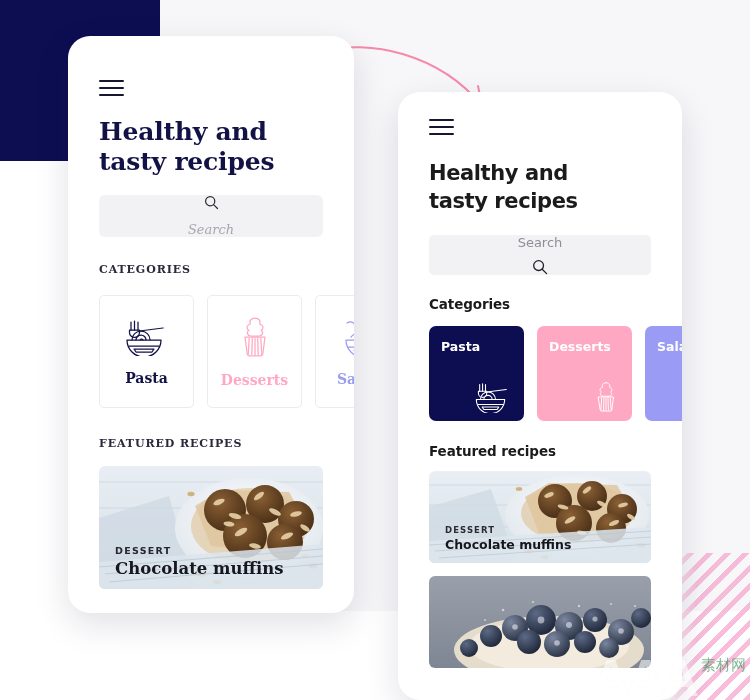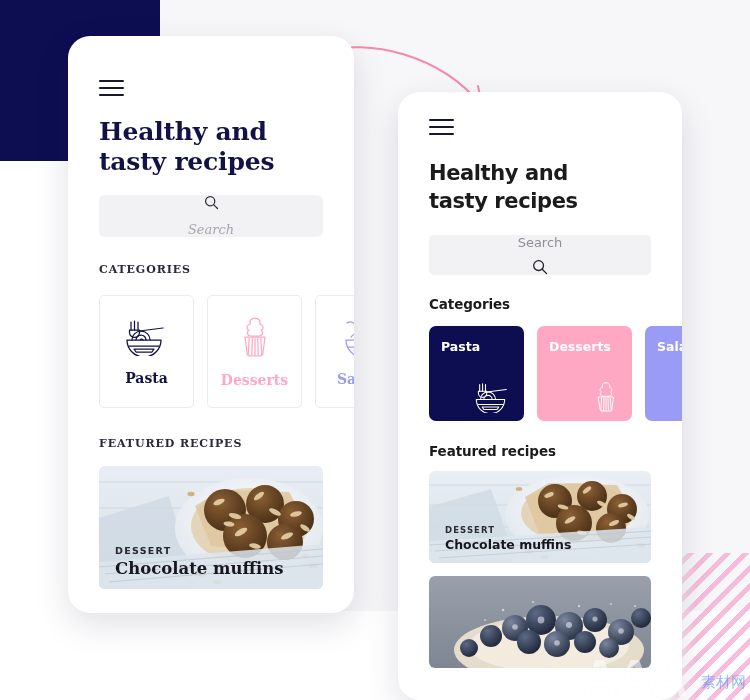--- a/index.html
+++ b/index.html
@@ -30,32 +30,32 @@
       repeating-linear-gradient(-45deg,
         #f7a8d0 0px,#f7a8d0 5px,
         transparent 5px,transparent 13px);
     opacity:.75;
     -webkit-mask-image:linear-gradient(to right, rgba(0,0,0,0) 0%, rgba(0,0,0,1) 38%);
             mask-image:linear-gradient(to right, rgba(0,0,0,0) 0%, rgba(0,0,0,1) 38%);
   }
   .arrow-svg{position:absolute;left:320px;top:44px;width:190px;height:90px;}
   .watermark{
     position:absolute;right:4px;bottom:0px;
-    display:flex;align-items:flex-end;gap:16px;
+    display:flex;align-items:flex-end;gap:5px;
     opacity:.55;pointer-events:none;
   }
   .watermark .wm-aaa{
     font-family:"Liberation Sans", sans-serif;
     font-weight:700;font-size:52px;color:#ffffff;
     letter-spacing:-3px;line-height:.85;
     text-shadow:0 0 2px rgba(0,0,0,.06);
   }
   .watermark .wm-cn{
     font-family:"DejaVu Sans", sans-serif;
-    font-size:15px;color:#3b82f6;padding-bottom:8px;
+    font-size:15px;color:#15803d;padding-bottom:25px;
   }
 
   
   .phone{
     position:absolute;background:#ffffff;overflow:hidden;
     box-shadow:0 12px 34px rgba(26,26,60,.13);
   }
   .phone-left{
     left:68px;top:36px;width:286px;height:577px;border-radius:22px;
   }

